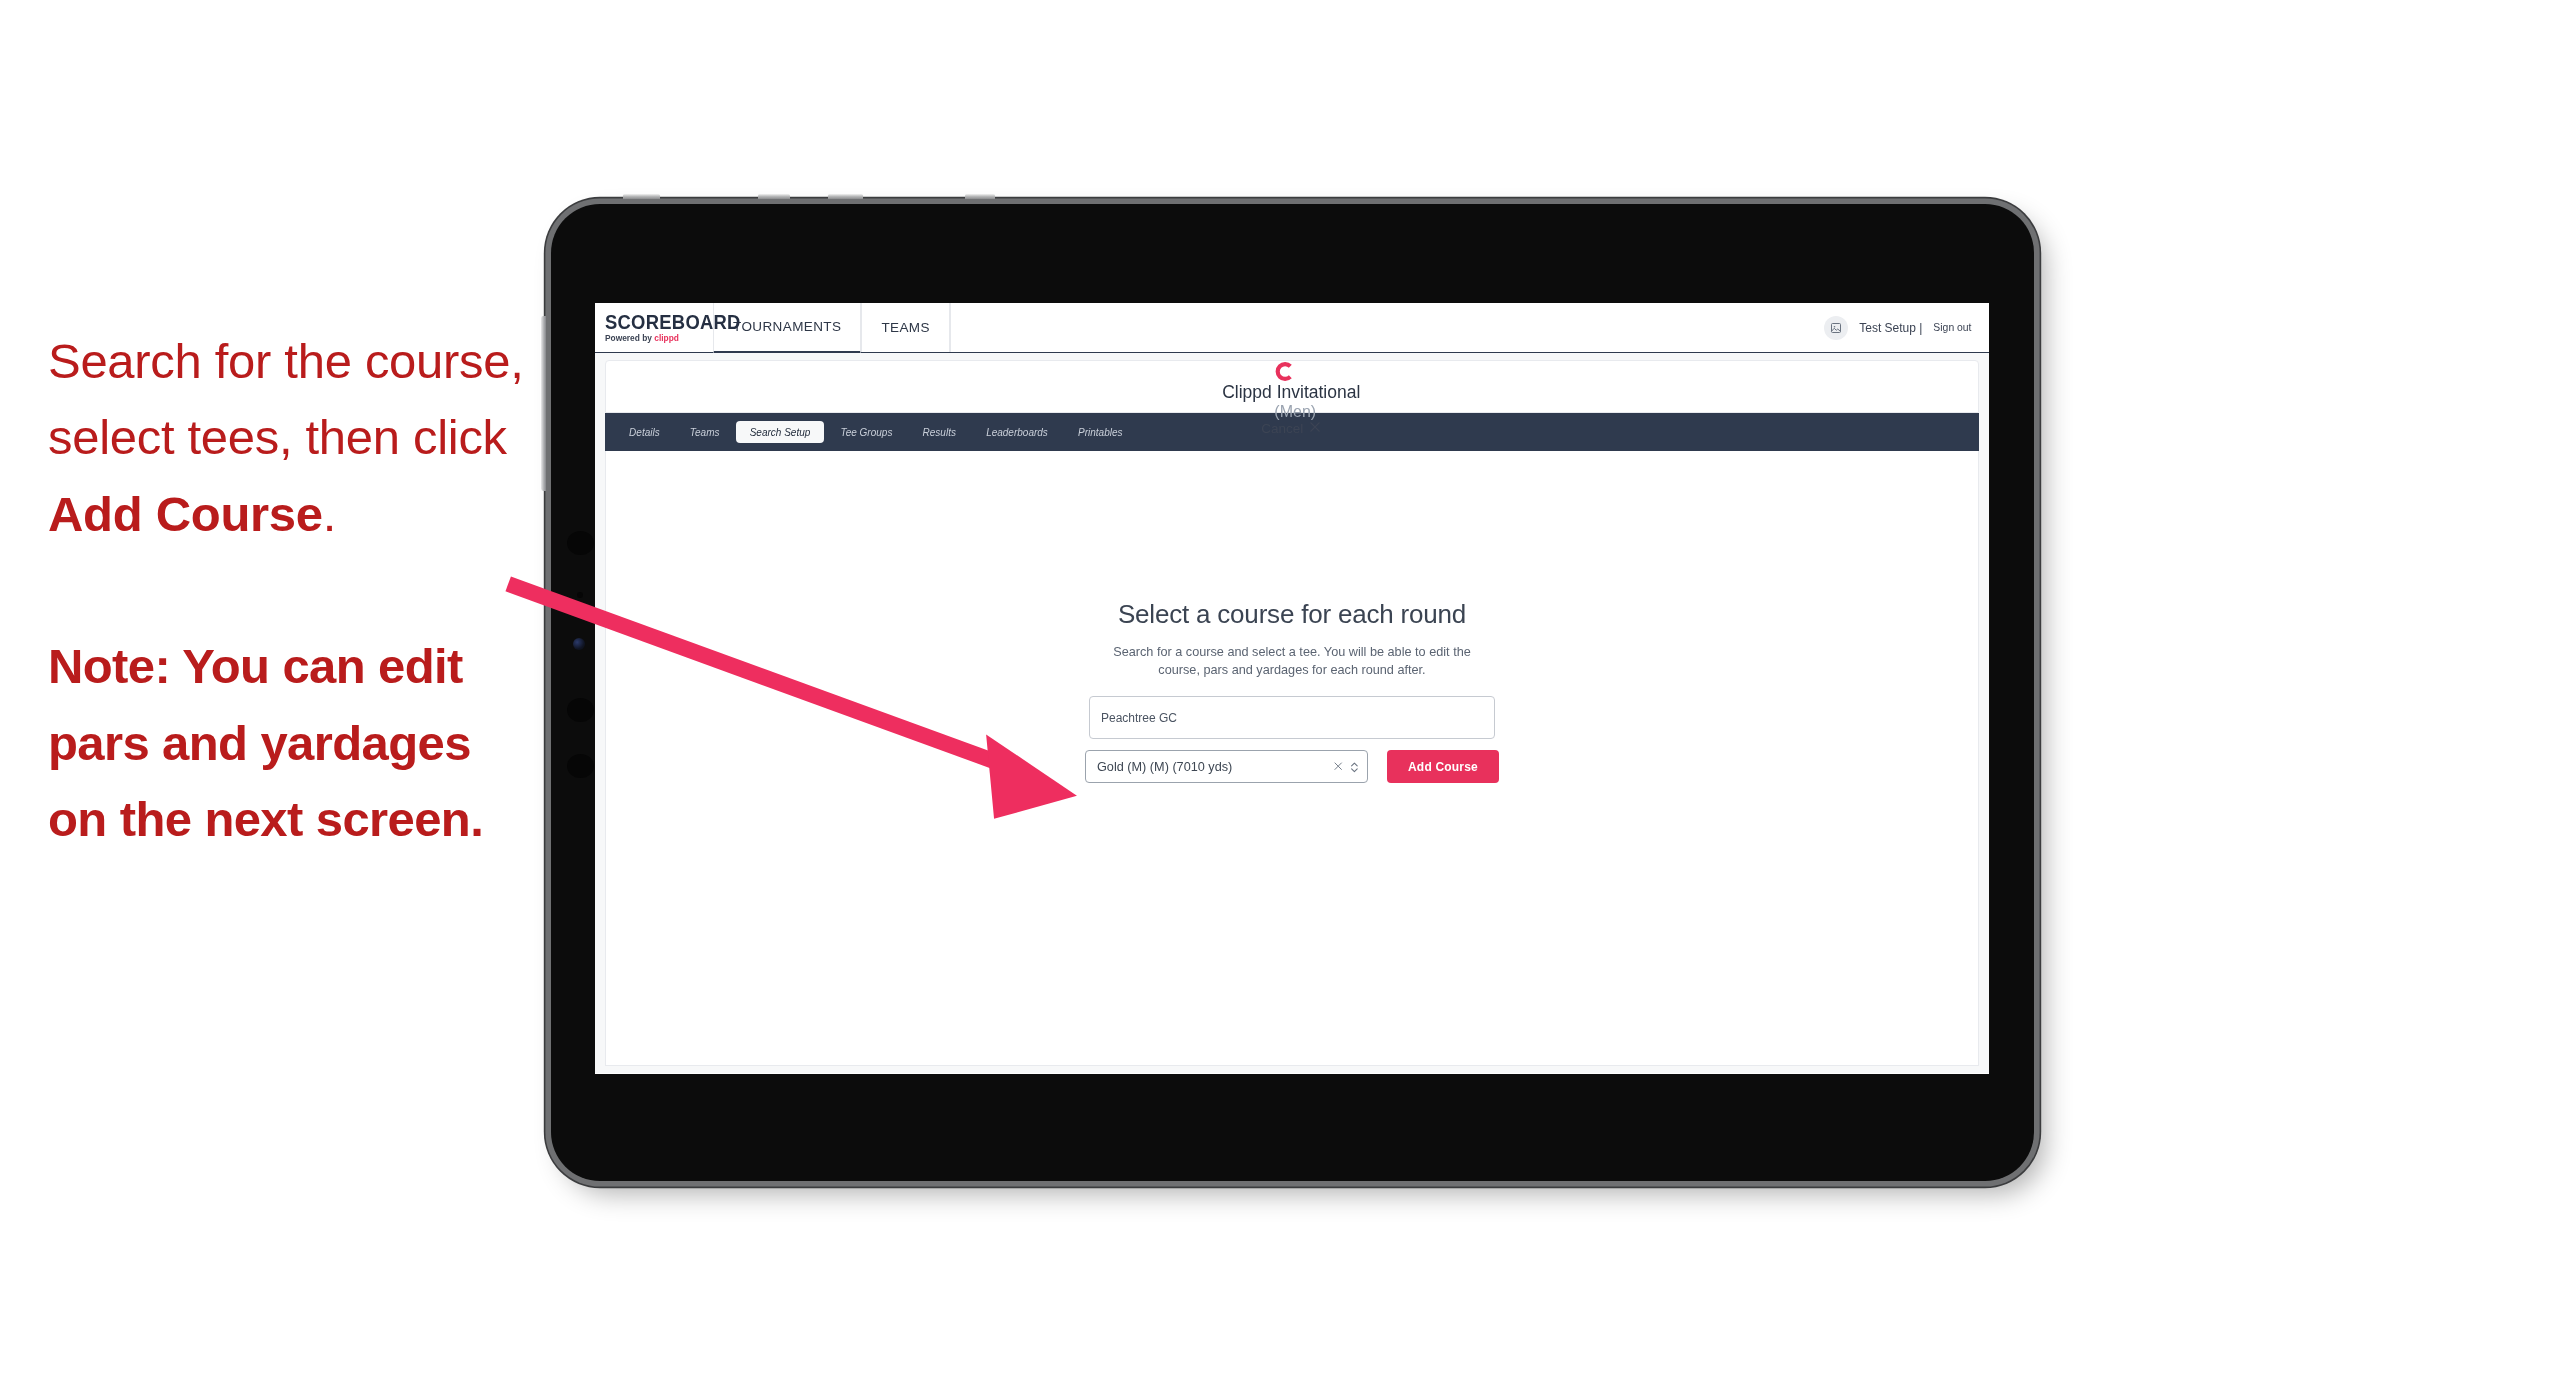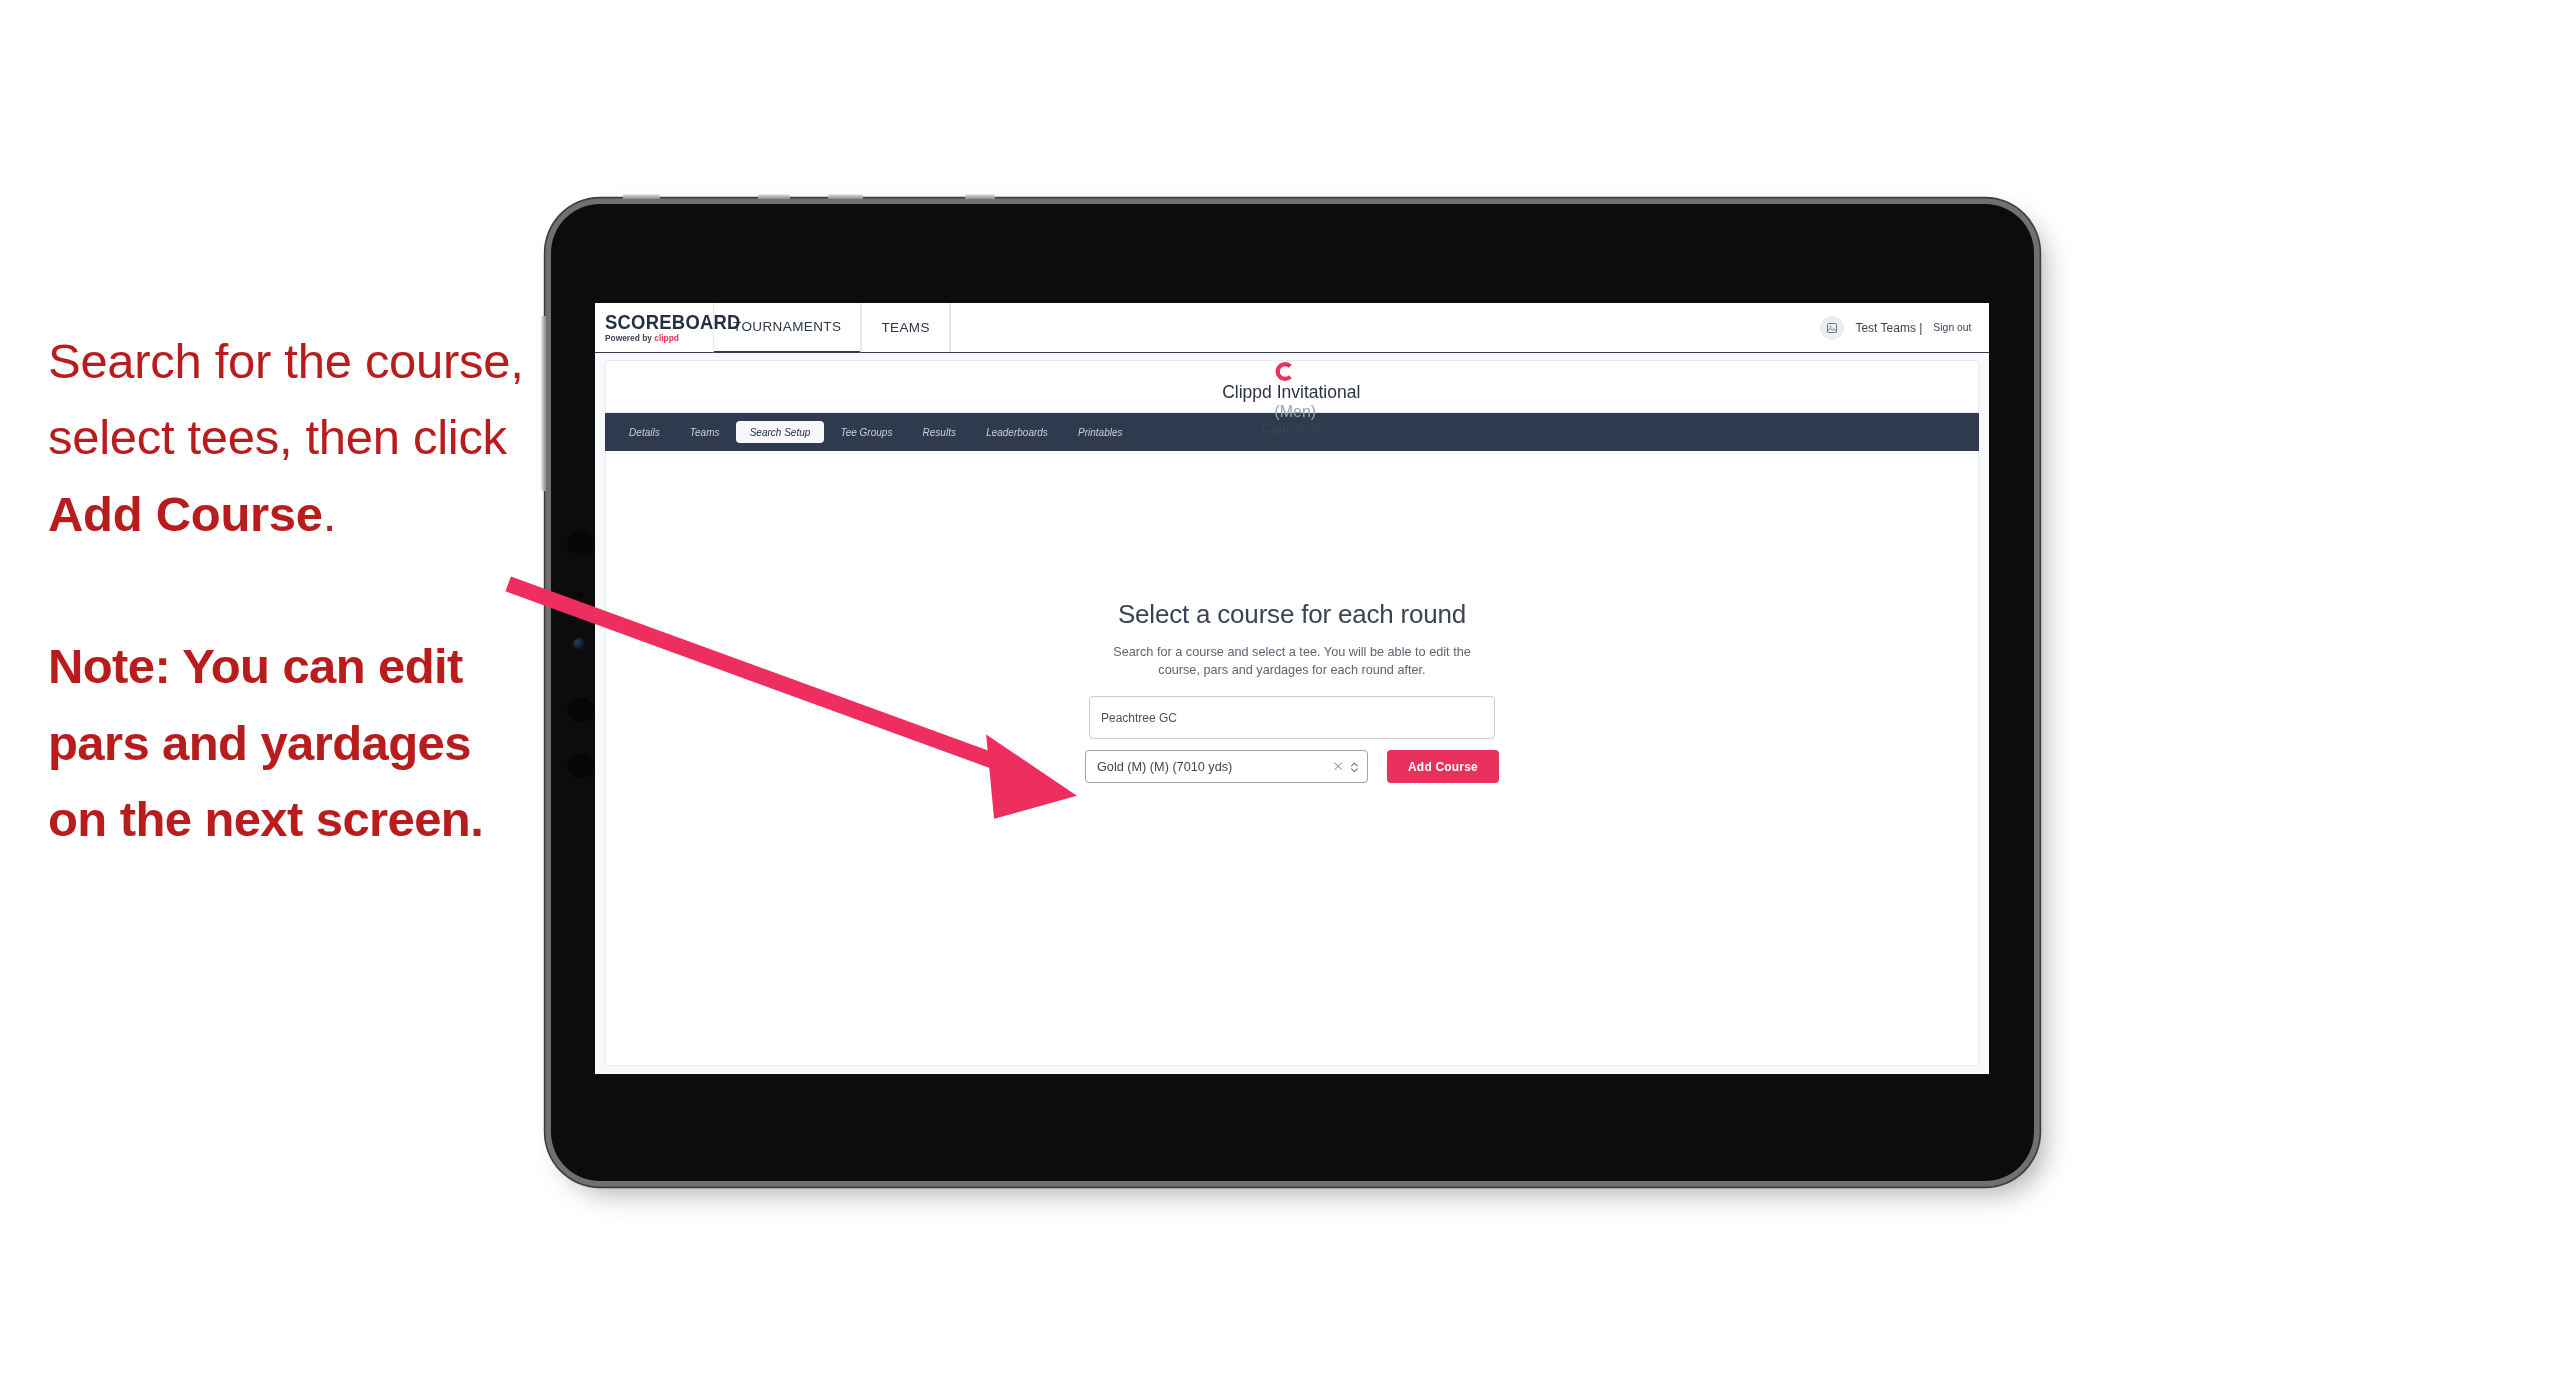--- a/index.html
+++ b/index.html
@@ -405,21 +405,21 @@
       <div class="appbar-spacer"></div>
 
       <div class="appbar-right">
         <span class="avatar">
           <svg width="12" height="12" viewBox="0 0 24 24" fill="none" stroke="#6a7380" stroke-width="2">
             <rect x="3" y="3" width="18" height="18" rx="2"></rect>
             <circle cx="9" cy="9.5" r="1.6" fill="#6a7380" stroke="none"></circle>
             <path d="M3.5 18l5-5.5 4 4 3-2.5 5 4.5" stroke-linecap="round" stroke-linejoin="round"></path>
           </svg>
         </span>
-        <span class="user-name">Test Teams |</span>
+        <span class="user-name">Test Setup |</span>
         <span class="sign-out">Sign out</span>
       </div>
     </div>
 
     <div class="page-body">
 
       <div class="title-card">
         <span class="c-logo">
           <svg width="21" height="21" viewBox="0 0 26 26">
             <path d="M20.2 6.4A9.2 9.2 0 1 0 20.2 19.6" stroke="#e8315c" stroke-width="5.2" fill="none" stroke-linecap="butt"></path>

